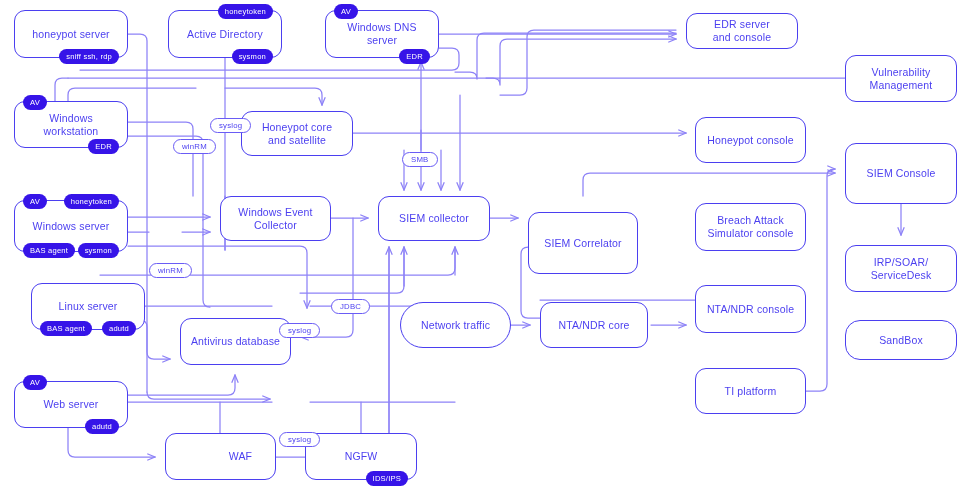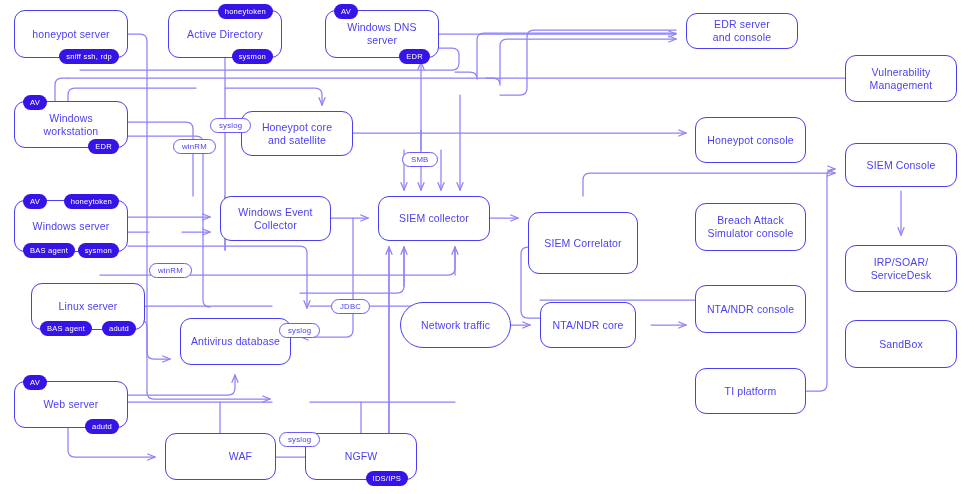--- a/index.html
+++ b/index.html
@@ -153,21 +153,21 @@
         <div class="lbl">Windows workstation</div>
         <div class="badge tl">AV</div>
         <div class="badge br">EDR</div>
       </div>
       <div class="node" style="left: 241px; top: 111px; width: 112px; height: 45px;">
         <div class="lbl">Honeypot core<br>and satellite</div>
       </div>
       <div class="node" style="left: 695px; top: 117px; width: 111px; height: 46px;">
         <div class="lbl">Honeypot console</div>
       </div>
-      <div class="node" style="left: 845px; top: 143px; width: 112px; height: 44px;">
+      <div class="node" style="left: 845px; top: 143px; width: 112px; height: 61px;">
         <div class="lbl">SIEM Console</div>
       </div>
       <div class="node" style="left: 14px; top: 200px; width: 114px; height: 52px;">
         <div class="lbl">Windows server</div>
         <div class="badge tl">AV</div>
         <div class="badge tr">honeytoken</div>
         <div class="badge bl">BAS agent</div>
         <div class="badge br">sysmon</div>
       </div>
       <div class="node" style="left: 220px; top: 196px; width: 111px; height: 45px;">
@@ -186,30 +186,30 @@
         <div class="lbl">IRP/SOAR/<br>ServiceDesk</div>
       </div>
       <div class="node" style="left: 31px; top: 283px; width: 114px; height: 47px;">
         <div class="lbl">Linux server</div>
         <div class="badge bl">BAS agent</div>
         <div class="badge br">adutd</div>
       </div>
       <div class="node pill" style="left: 400px; top: 302px; width: 111px; height: 46px;">
         <div class="lbl">Network traffic</div>
       </div>
-      <div class="node" style="left: 540px; top: 302px; width: 96px; height: 46px; text-align: center;">
+      <div class="node" style="left: 540px; top: 302px; width: 108px; height: 46px; text-align: center;">
         <div class="lbl">NTA/NDR core</div>
       </div>
       <div class="node" style="left: 695px; top: 285px; width: 111px; height: 48px;">
         <div class="lbl">NTA/NDR console</div>
       </div>
       <div class="node" style="left: 180px; top: 318px; width: 111px; height: 47px;">
         <div class="lbl">Antivirus database</div>
       </div>
-      <div class="node" style="left: 845px; top: 320px; width: 112px; height: 48px;">
+      <div class="node" style="left: 845px; top: 320px; width: 112px; height: 40px; border-radius: 15px;">
         <div class="lbl">SandBox</div>
       </div>
       <div class="node" style="left: 14px; top: 381px; width: 114px; height: 47px;">
         <div class="lbl">Web server</div>
         <div class="badge tl">AV</div>
         <div class="badge br">adutd</div>
       </div>
       <div class="node" style="left: 695px; top: 368px; width: 111px; height: 46px;">
         <div class="lbl">TI platform</div>
       </div>

